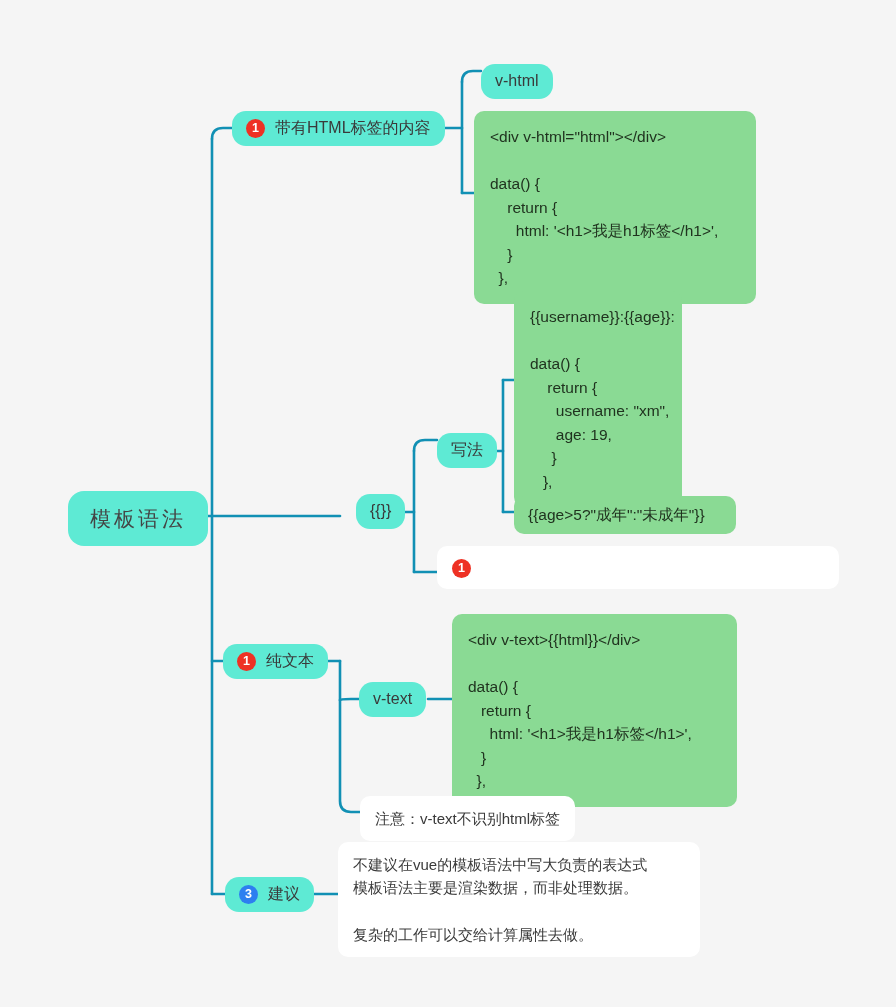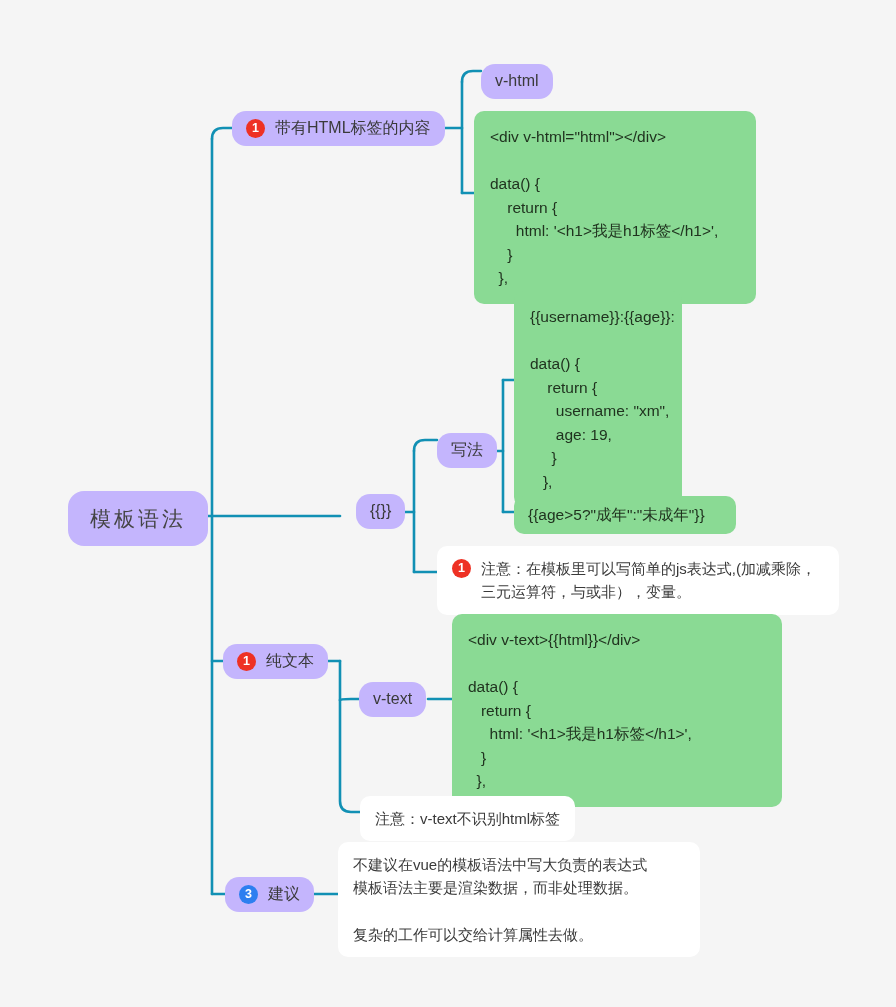--- a/index.html
+++ b/index.html
@@ -31,21 +31,21 @@
   }
   .node {
     position: absolute;
     box-sizing: border-box;
     border-radius: 12px;
     display: flex;
     align-items: center;
   }
   
   .pill {
-    background: #c4b5fd;
+    background: #5eead4;
     border-radius: 14px;
     padding: 7px 14px;
     box-shadow: 0 0 0 0 rgba(0,0,0,0);
   }
   .pill .label {
     white-space: nowrap;
     font-size: 16px;
     line-height: 1.3;
     color: #3a3a3a;
   }
@@ -199,33 +199,32 @@
      }
    },</span>
   </div>
 
   <div class="node code single" style="left:514px; top:496px; width:222px;">
     <span class="label">{{age&gt;5?"成年":"未成年"}}</span>
   </div>
 
   <div class="node note" style="left:437px; top:546px; width:402px;">
     <span class="badge badge-red badge-inline">1</span>
-    <span class="label">注意：在模板里可以写简单的js表达式,(加减乘除，三元运算符，与或非），变量。</span>
   </div>
 
   <div class="node pill" style="left:223px; top:644px;">
     <span class="badge badge-red">1</span>
     <span class="label">纯文本</span>
   </div>
 
   <div class="node pill" style="left:359px; top:682px;align-items:center;">
     <span class="label">v-text</span>
   </div>
 
-  <div class="node code" style="left:452px; top:614px; width:330px;">
+  <div class="node code" style="left:452px; top:614px; width:285px;">
     <span class="label">&lt;div v-text&gt;{{html}}&lt;/div&gt;
 
 data() {
    return {
      html: '&lt;h1&gt;我是h1标签&lt;/h1&gt;',
    }
   },</span>
   </div>
 
   <div class="node note" style="left:360px; top:796px;">

